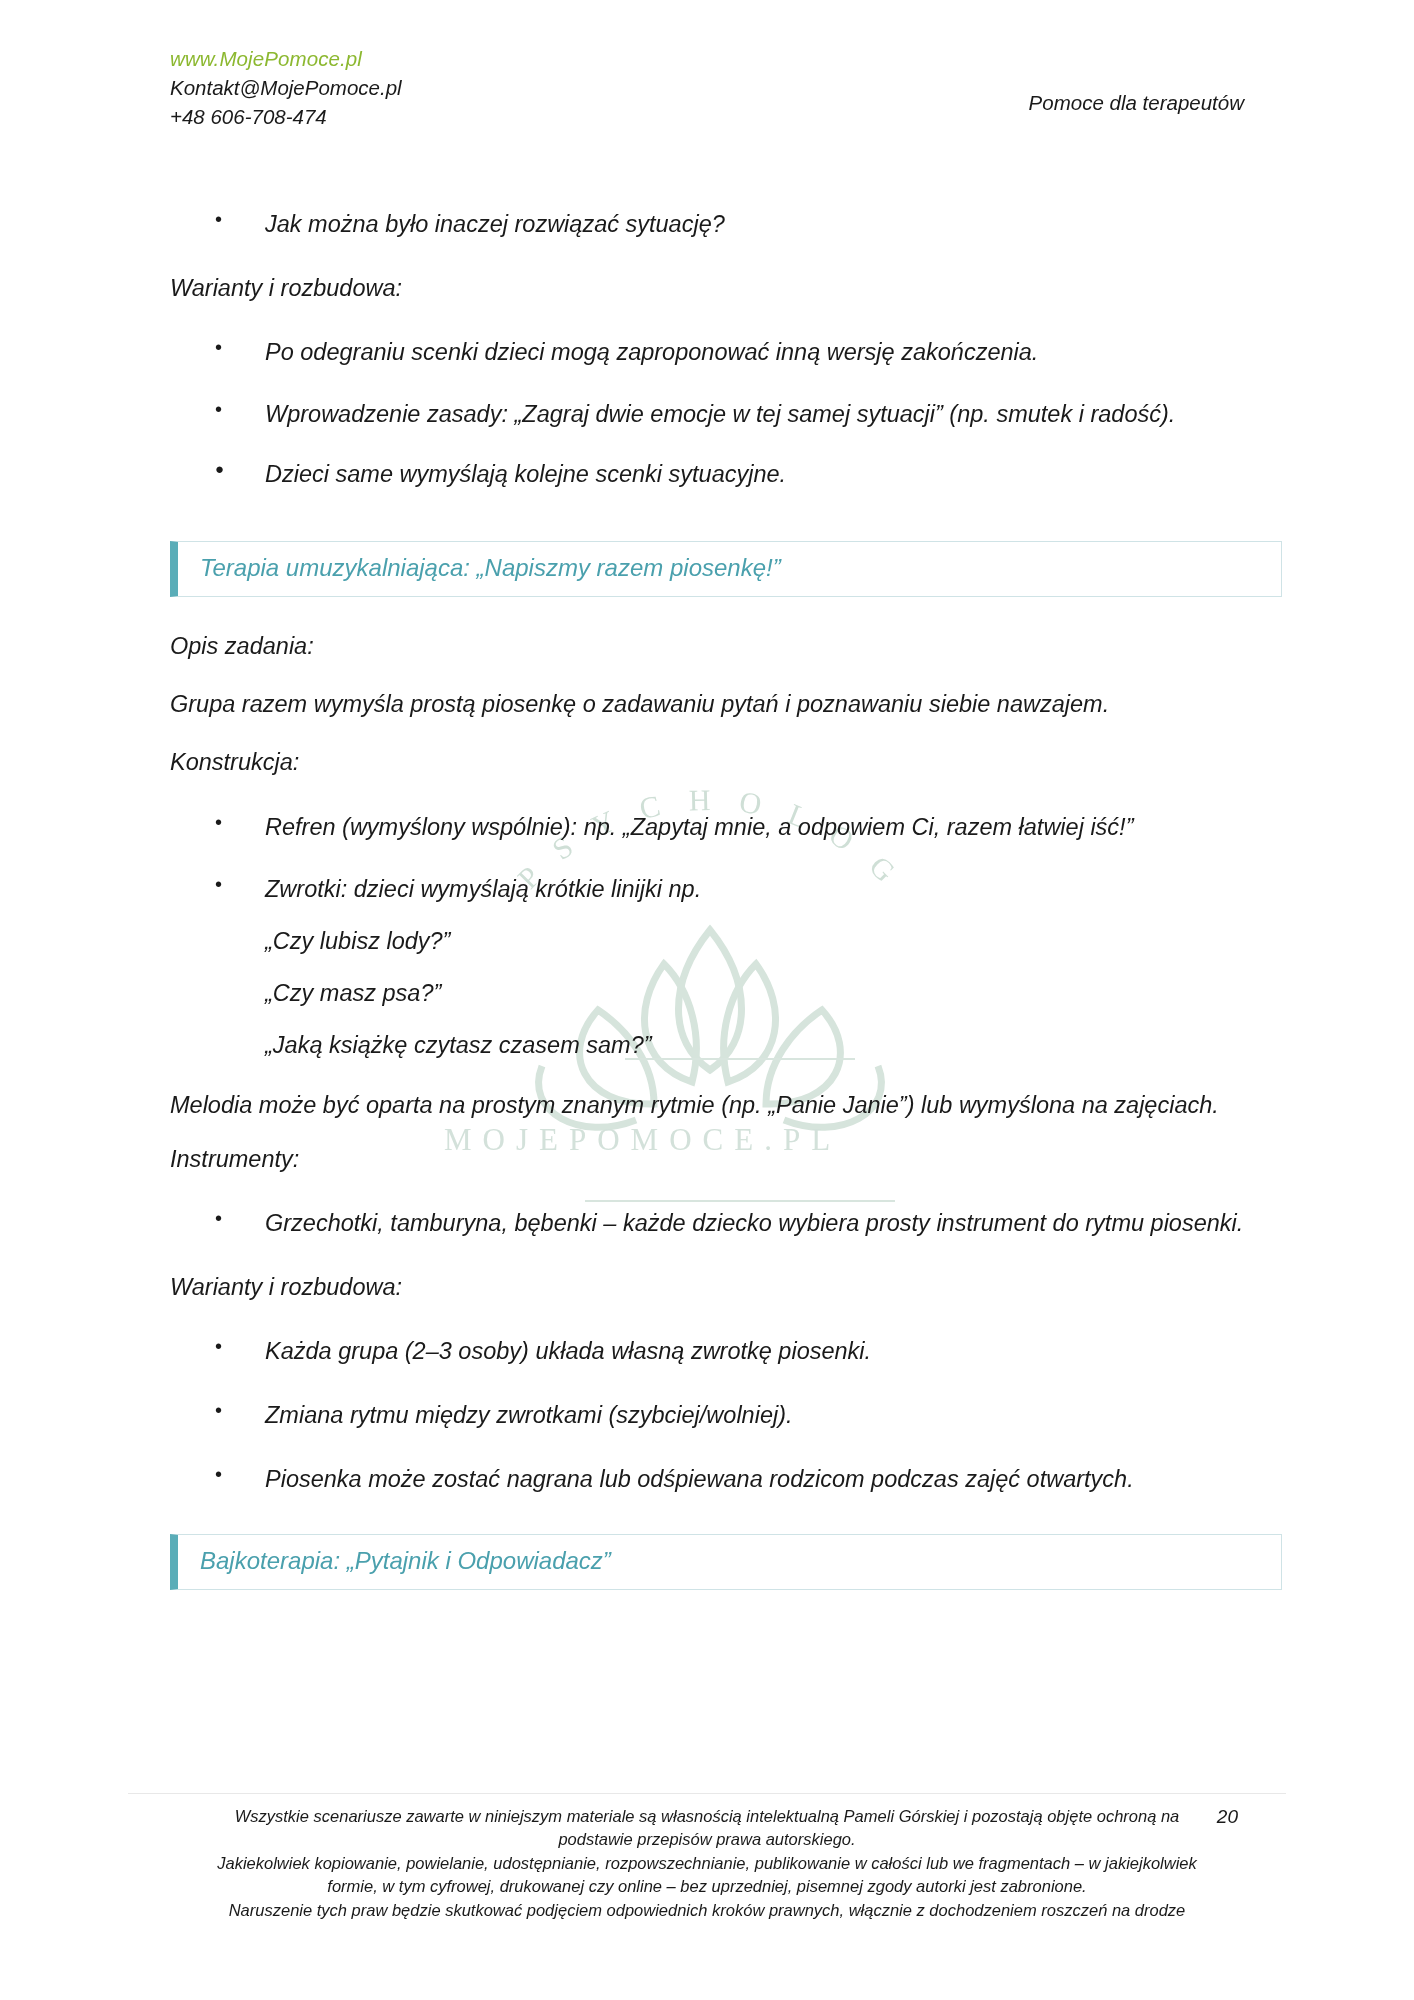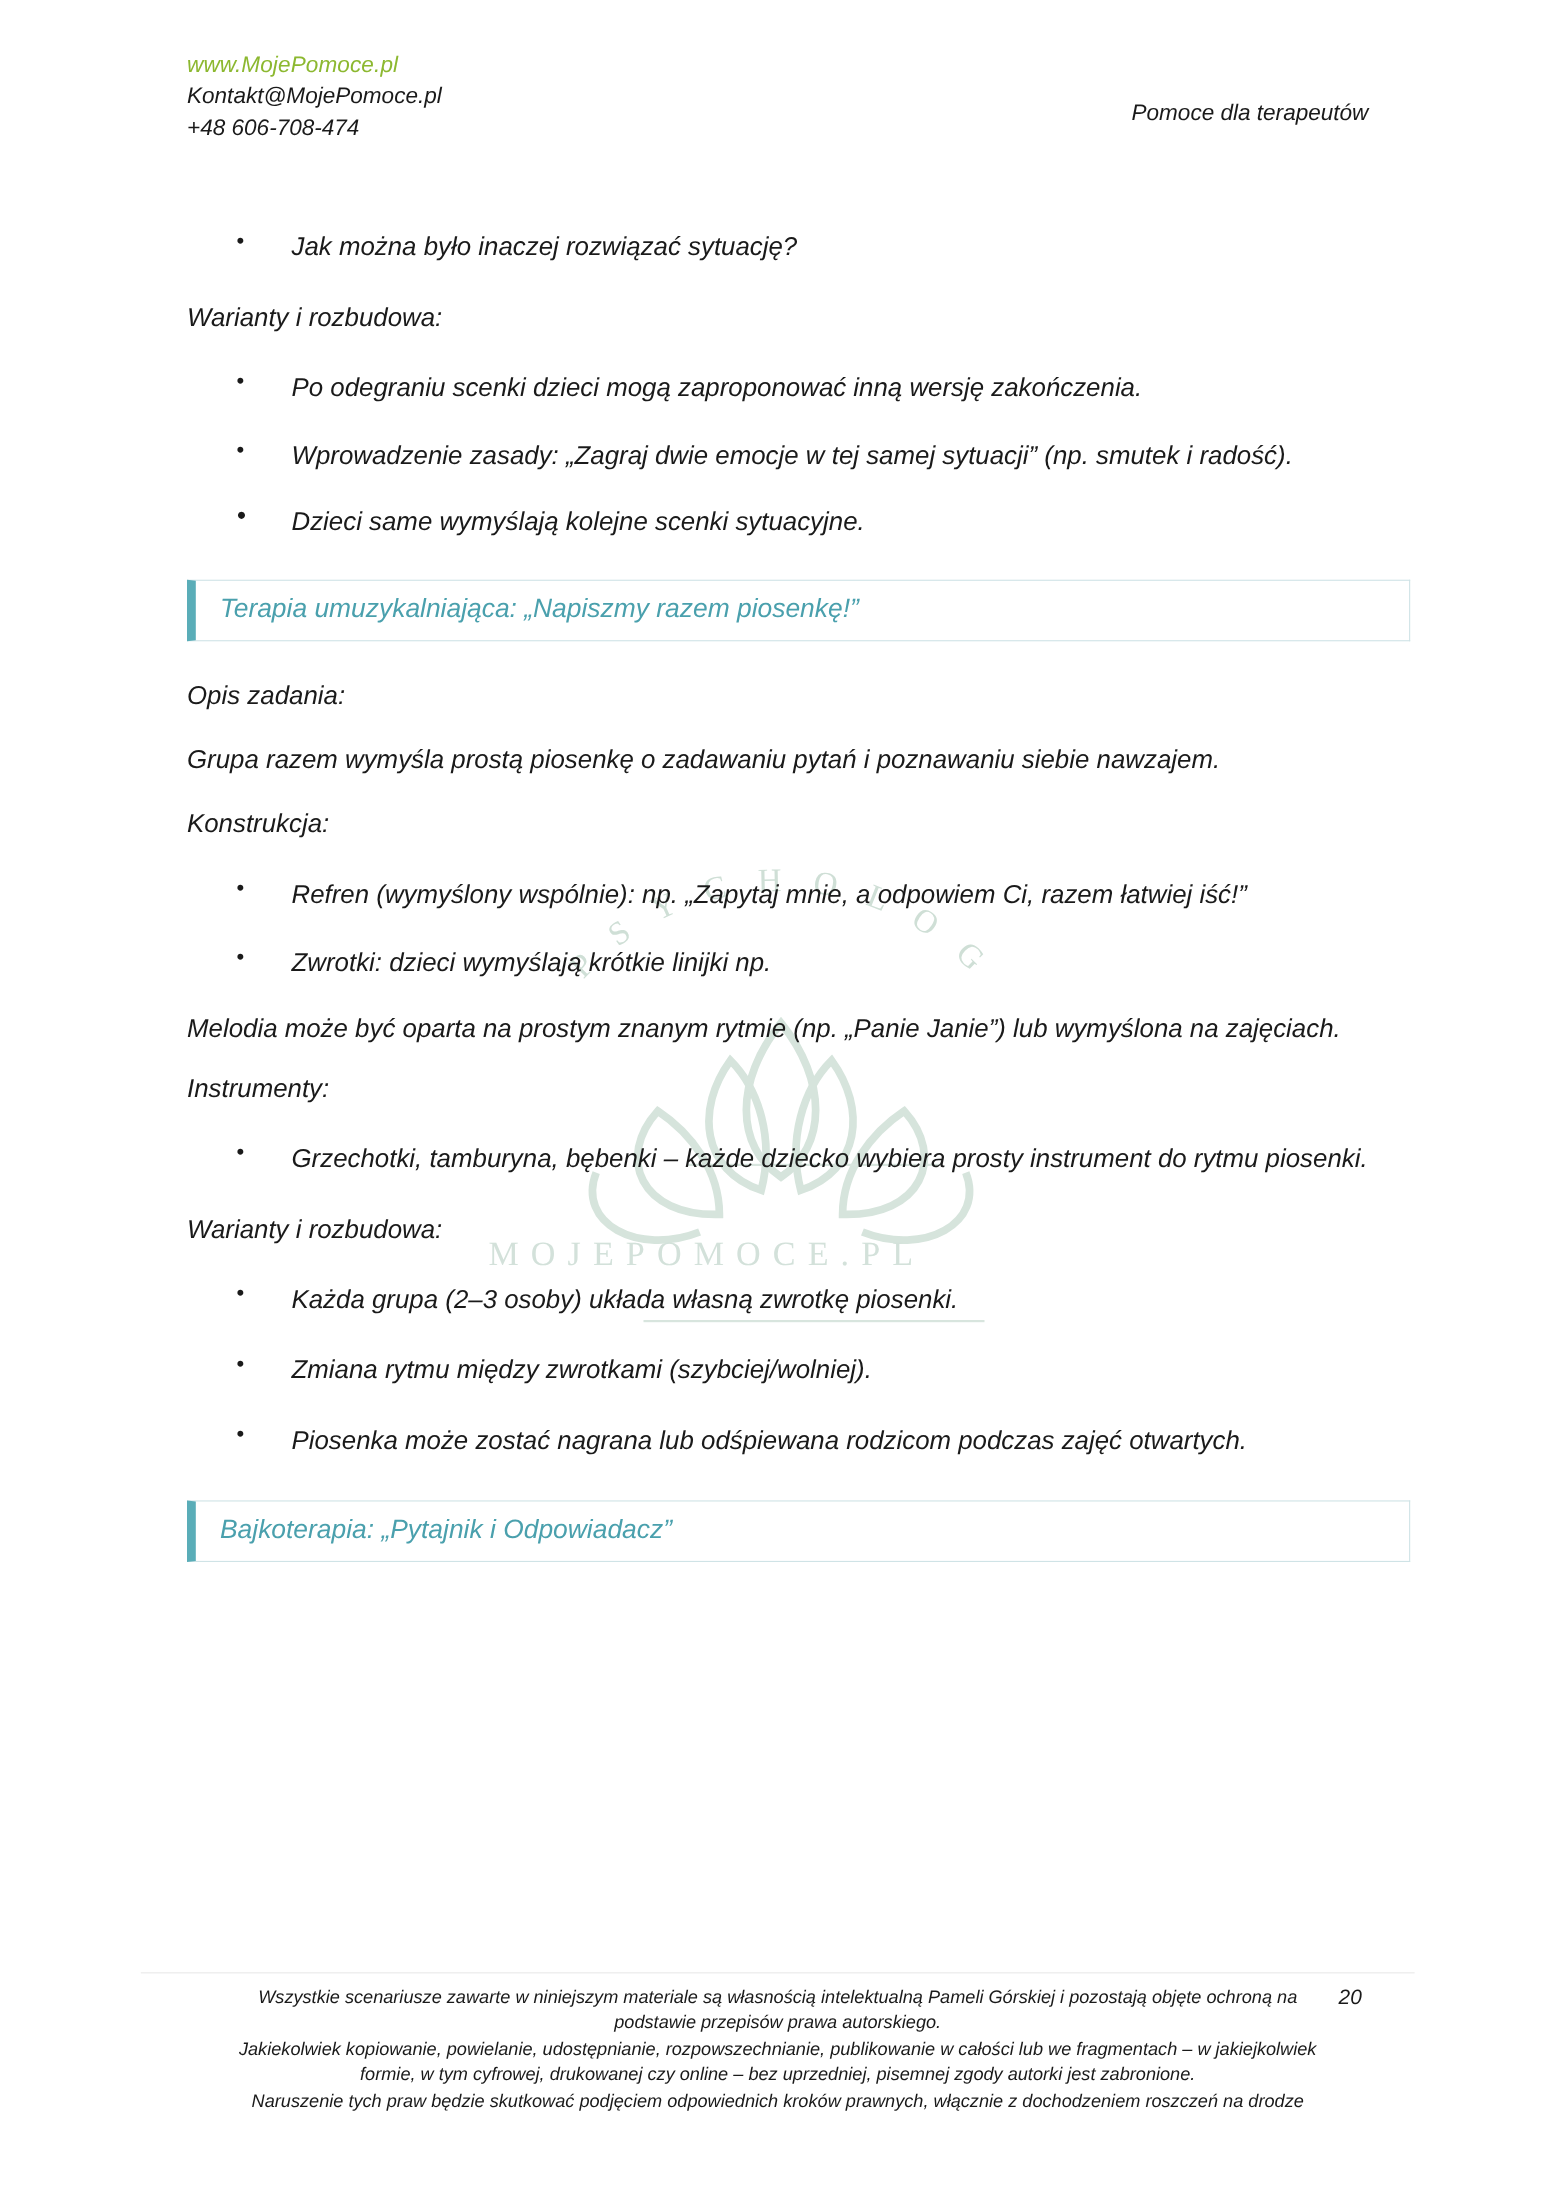--- a/index.html
+++ b/index.html
@@ -151,21 +151,21 @@
   }
 
   
   .sec-head {
     position: relative;
     box-sizing: border-box;
     border: 1px solid #cfe3e6;
     border-left: 8px solid #5aadb8;
     background: #ffffff;
     padding: 11px 18px 13px 22px;
-    margin: 34px 0 30px 0;
+    margin: 48px 0 30px 0;
   }
   .sec-head .sec-title {
     font-style: italic;
     font-size: 24px;
     color: #4aa0ad;
     line-height: 1.25;
     white-space: nowrap;
   }
 
   
@@ -274,20 +274,25 @@
     <p class="para lead">Konstrukcja:</p>
 
     <ul class="blist" style="margin-bottom:22px;">
       <li>
         <span class="bul">•</span>
         <span>Refren (wymyślony wspólnie): np. „Zapytaj mnie, a odpowiem Ci, razem łatwiej iść!”</span>
       </li>
       <li style="margin-bottom:0;">
         <span class="bul">•</span>
         <span>Zwrotki: dzieci wymyślają krótkie linijki np.</span>
+        <div class="sublines">
+          <div>„Czy lubisz lody?”</div>
+          <div>„Czy masz psa?”</div>
+          <div>„Jaką książkę czytasz czasem sam?”</div>
+        </div>
       </li>
     </ul>
 
     <p class="para tight">Melodia może być oparta na prostym znanym rytmie (np. „Panie Janie”) lub wymyślona na zajęciach.</p>
     <p class="para lead">Instrumenty:</p>
 
     <ul class="blist" style="margin-bottom:26px;">
       <li>
         <span class="bul">•</span>
         <span>Grzechotki, tamburyna, bębenki – każde dziecko wybiera prosty instrument do rytmu piosenki.</span>

